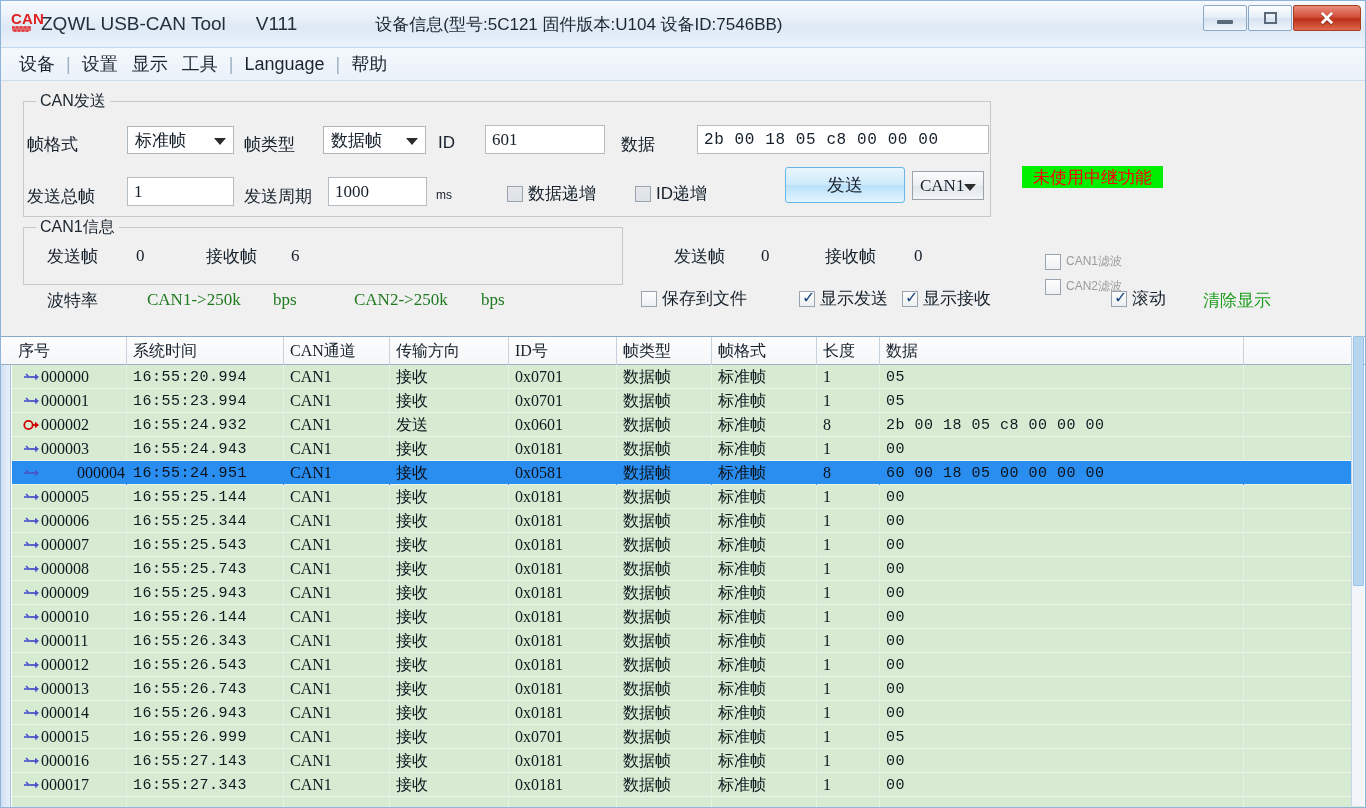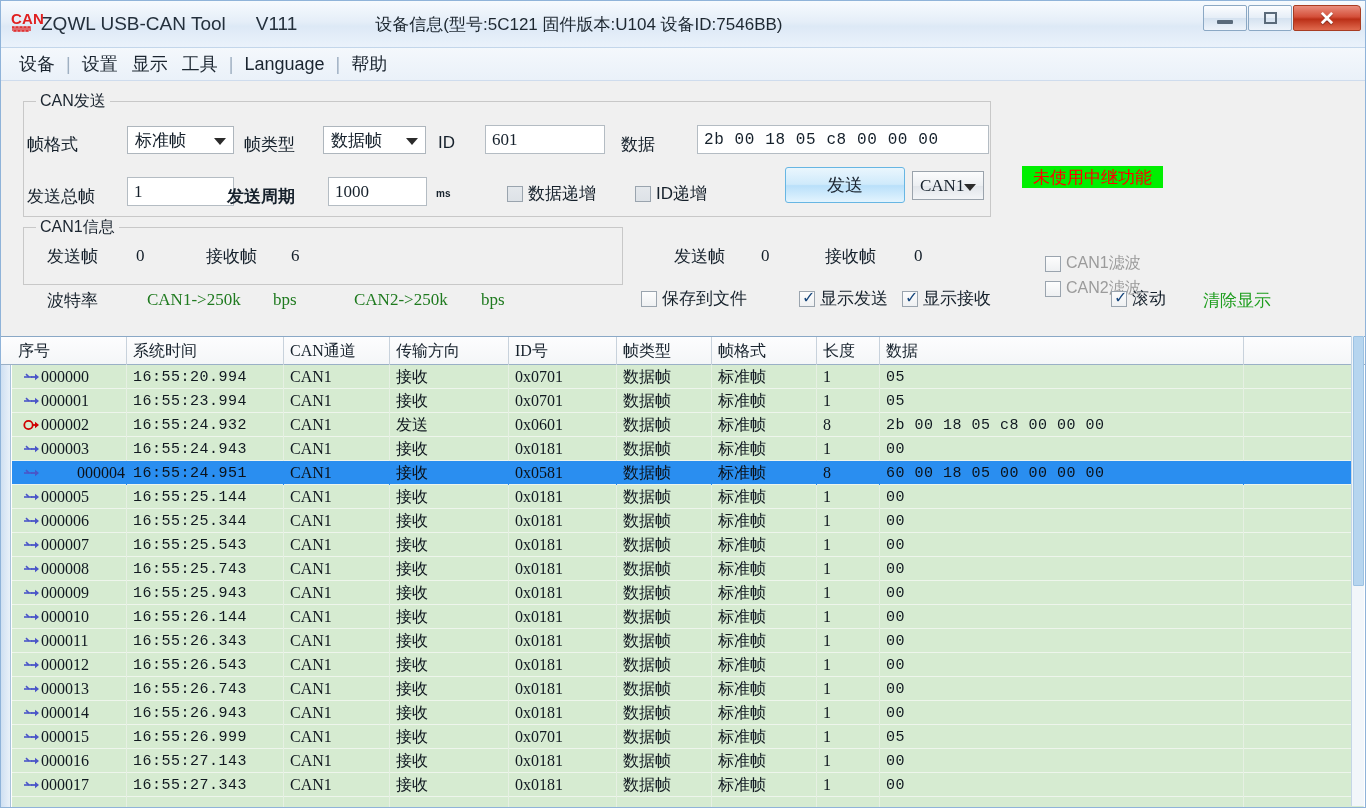--- a/index.html
+++ b/index.html
@@ -82,21 +82,21 @@
   .gbox { position: absolute; border: 1px solid #c8c8c8; background: transparent; }
   .gbox > .legend {
     position: absolute; top: -11px; left: 12px; background: #f0f0f0;
     padding: 0 4px; font-size: 16px; color: #1b2530; white-space: nowrap;
   }
 
   
   #gb-send { left: 22px; top: 20px; width: 968px; height: 116px; }
 
   .lbl { position: absolute; font-size: 17px; color: #15202b; white-space: nowrap; }
-  .lbl.sm { font-size: 10px; font-weight: bold; }
+  .lbl.sm { font-size: 12px; }
 
   .combo {
     position: absolute; background: #fff; border: 1px solid #aeb6bd;
     display: flex; align-items: center; padding-left: 7px;
     font-size: 17px; color: #15202b; height: 28px;
   }
   .combo .arw {
     position: absolute; right: 7px; top: 50%; margin-top: -2px;
     width: 0; height: 0; border-left: 6px solid transparent;
     border-right: 6px solid transparent; border-top: 7px solid #2b2b2b;
@@ -121,21 +121,21 @@
     position: relative; flex: none;
   }
   .cbx .box.inner {
     background: linear-gradient(180deg,#e4e8ec 0%,#dde2e7 100%);
   }
   .cbx .box .tick {
     position: absolute; left: 2px; top: -2px; color: #14447a;
     font-size: 16px; line-height: 16px; font-weight: bold;
   }
   .cbx .txt { font-size: 17px; color: #15202b; margin-left: 5px; white-space: nowrap; }
-  .cbx .txt.dim { color: #9b9b9b; font-size: 16px; }
+  .cbx .txt.dim { color: #9b9b9b; font-size: 12px; }
 
   .btn-send {
     position: absolute; left: 784px; top: 86px; width: 120px; height: 36px;
     background: linear-gradient(180deg,#eaf6fd 0%,#cfeafb 48%,#b9e0fa 52%,#e3f4fe 100%);
     border: 1px solid #67b6e3; border-radius: 3px;
     display: flex; align-items: center; justify-content: center;
     font-size: 18px; color: #1b2530;
   }
 
   
@@ -281,21 +281,21 @@
     <span class="lbl" style="left:620px; top:52px;">数据</span>
     <div class="tbox mono" style="left:696px; top:44px; width:292px;">
       <span>2b 00 18 05 c8 00 00 00</span>
     </div>
 
     <span class="lbl" style="left:26px; top:104px;">发送总帧</span>
     <div class="tbox" style="left:126px; top:96px; width:107px;">
       <span>1</span>
     </div>
 
-    <span class="lbl" style="left:226px; top:104px;font-weight:bold;">发送周期</span>
+    <span class="lbl" style="left:243px; top:104px;">发送周期</span>
     <div class="tbox" style="left:327px; top:96px; width:99px;">
       <span>1000</span>
     </div>
     <span class="lbl sm" style="left:435px; top:107px;">ms</span>
 
     <div class="cbx" style="left:506px; top:101px;">
       <span class="box inner"></span>
       <span class="txt">数据递增</span>
     </div>
     <div class="cbx" style="left:634px; top:101px;">

